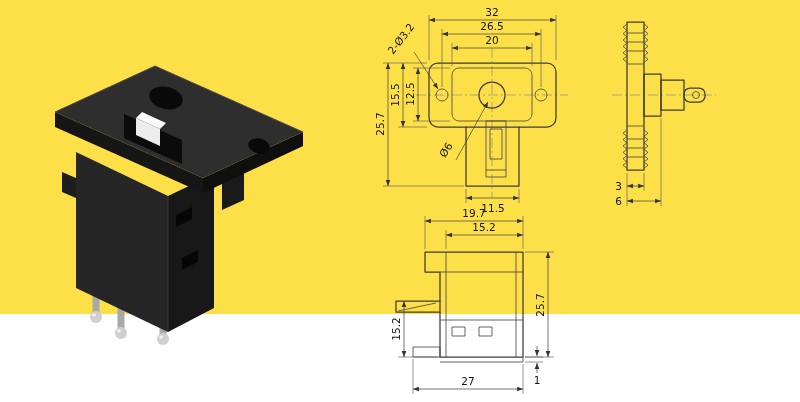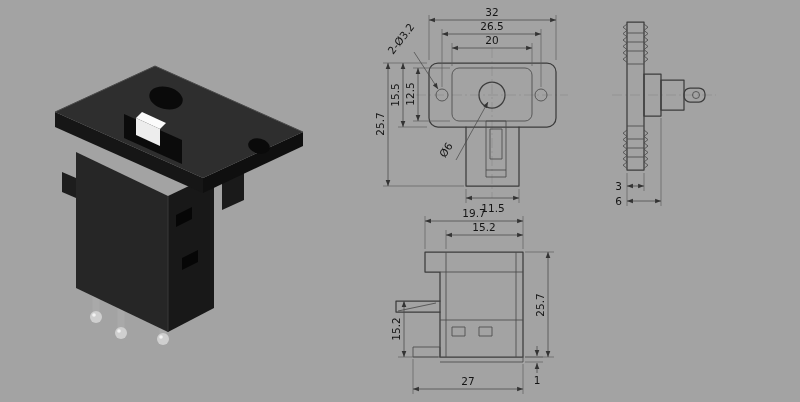--- a/index.html
+++ b/index.html
@@ -1,16 +1,16 @@
 <!DOCTYPE html>
 <html><head>
 <meta charset="utf-8">
 <style>
   html,body{margin:0;padding:0;background:#ffffff;width:800px;height:402px;overflow:hidden}
-  .canvas{position:relative;width:800px;height:402px;background:#a3a3a3}
+  .canvas{position:relative;width:800px;height:314px;background:#fde047}
   svg{display:block}
   .part{stroke:#3c3c3c;stroke-width:1.25;fill:none;stroke-linejoin:round;stroke-linecap:round}
   .part2{stroke:#4a4a4a;stroke-width:.85;fill:none;stroke-linejoin:round}
   .dim{stroke:#4a4a4a;stroke-width:.75;fill:none}
   .ext{stroke:#5a5a5a;stroke-width:.65;fill:none}
   .cl{stroke:#8c8c8c;stroke-width:.7;stroke-dasharray:10 3 2 3;fill:none}
   text{font:10.5px "DejaVu Sans", sans-serif;fill:#141414}
 </style>
 </head>
 <body>

